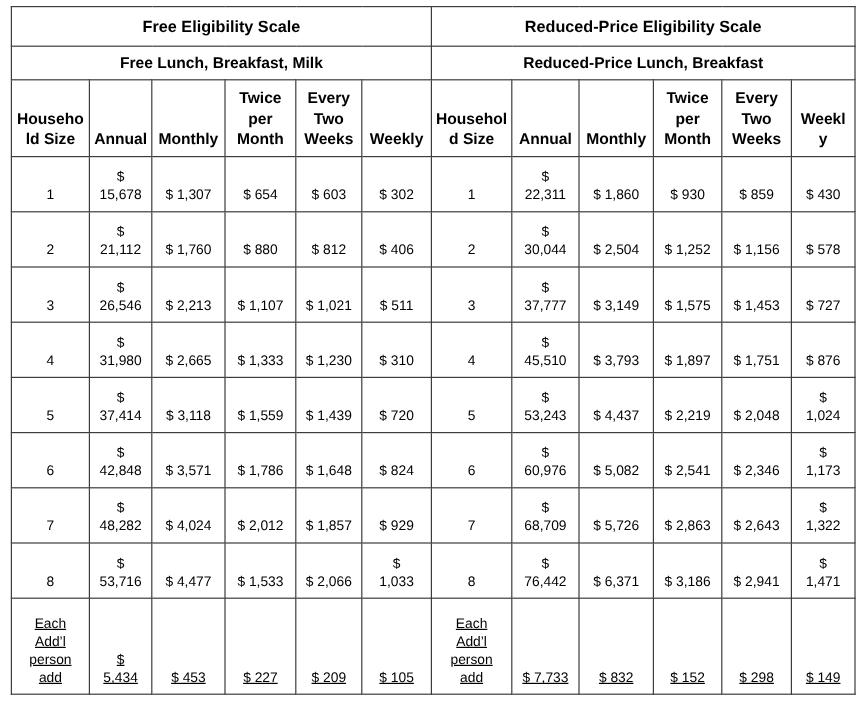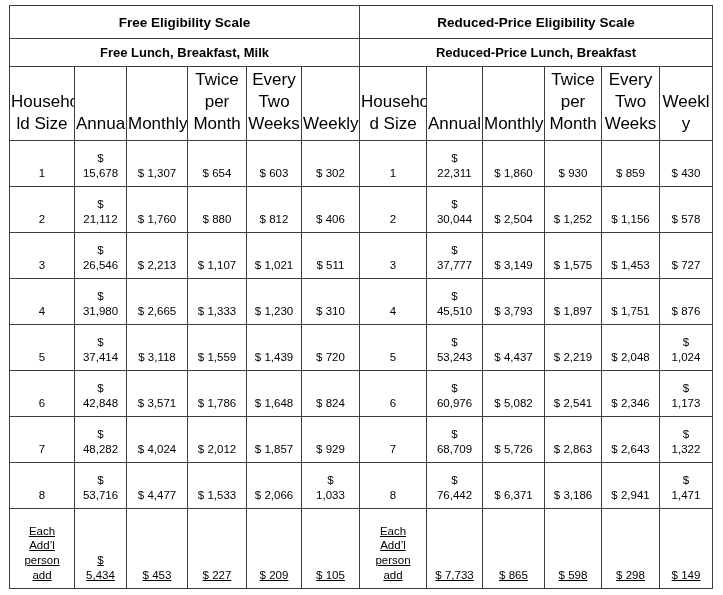--- a/index.html
+++ b/index.html
@@ -18,21 +18,21 @@
   }
   tr.row-title th {
     font-weight: bold; font-size: 13.5px; height: 33px;
     vertical-align: middle; padding: 2px;
   }
   tr.row-subtitle th {
     font-weight: bold; font-size: 13px; height: 28px;
     vertical-align: middle; padding: 2px;
   }
   tr.row-colheads th {
-    font-weight: normal; font-size: 17px; height: 64px;
+    font-weight: bold; font-size: 13px; height: 64px;
     vertical-align: bottom; padding: 2px 1px 5px;
     white-space: pre-line; line-height: 1.3;
   }
   tbody td {
     font-size: 11.5px; height: 46px;
     vertical-align: bottom; padding: 2px 1px 5px;
     white-space: pre-line; line-height: 1.3;
   }
   tbody tr:last-child td { height: 80px; text-decoration: underline; }
 </style>
@@ -233,20 +233,20 @@
 5,434</td>
           <td>$ 453</td>
           <td>$ 227</td>
           <td>$ 209</td>
           <td>$ 105</td>
           <td>Each
 Add’l
 person
 add</td>
           <td>$ 7,733</td>
-          <td>$ 865</td>
-          <td>$ 598</td>
+          <td>$ 832</td>
+          <td>$ 152</td>
           <td>$ 298</td>
           <td>$ 149</td>
         </tr>
       </tbody>
   </table>
 </div>
 
 </body></html>

